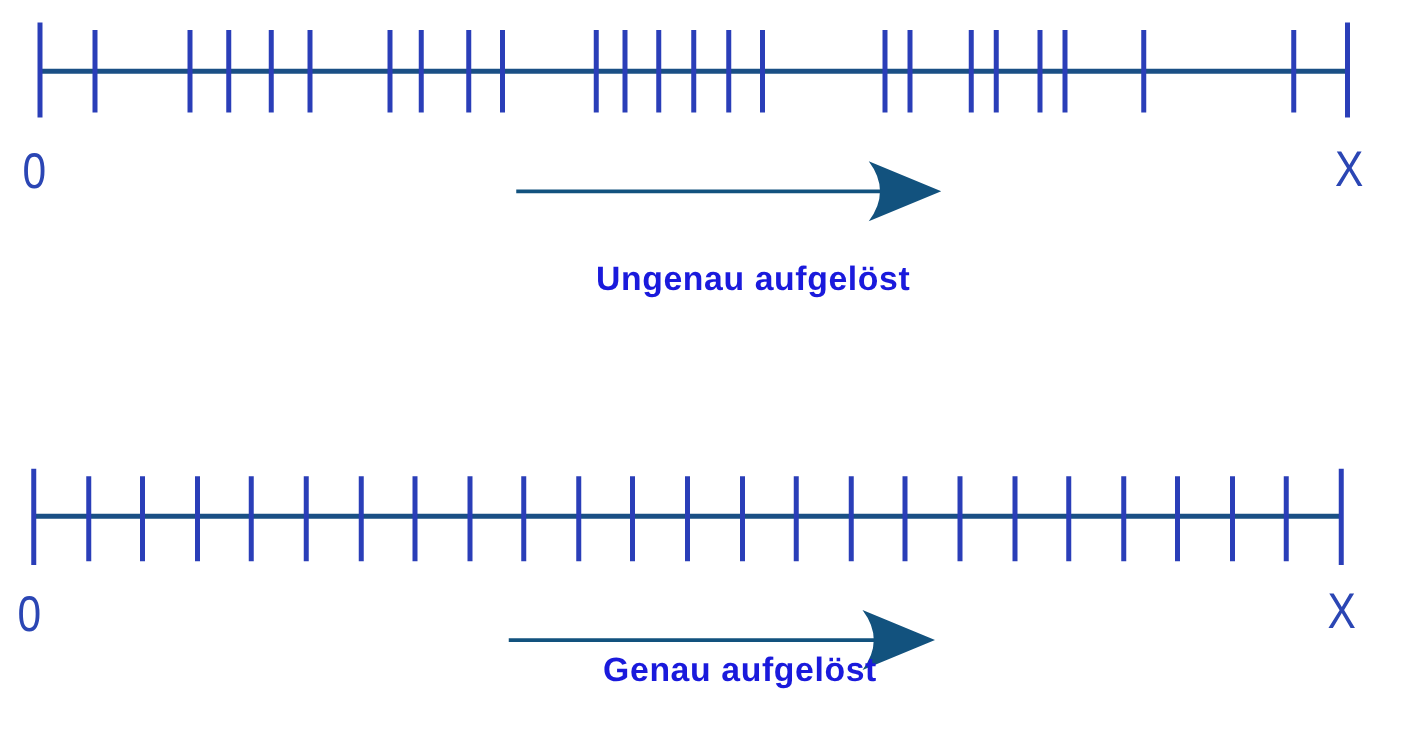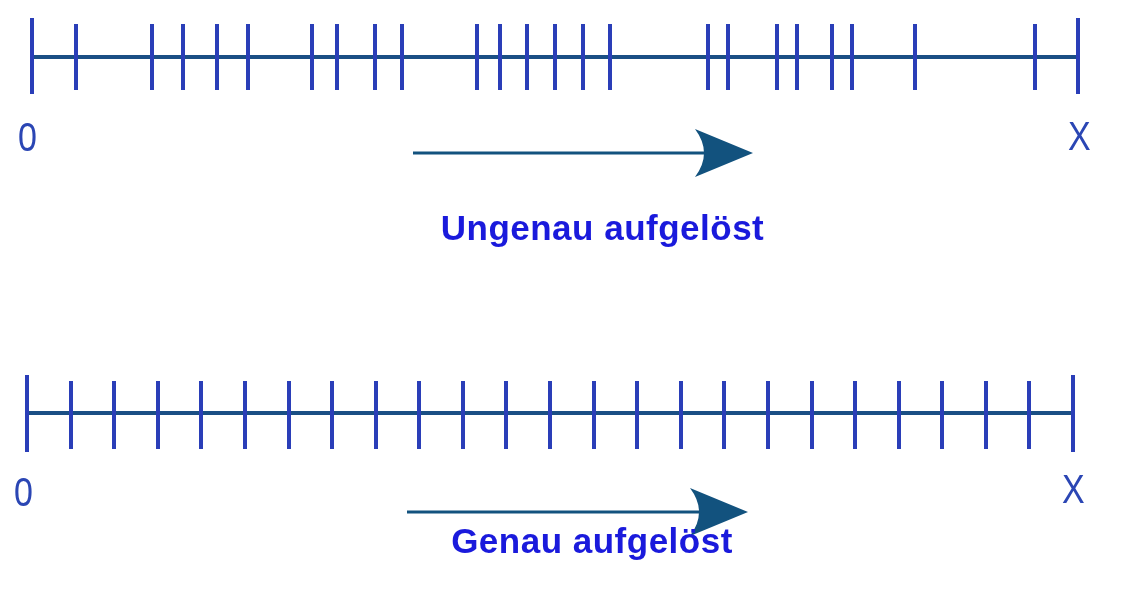--- a/index.html
+++ b/index.html
@@ -30,21 +30,21 @@
     color: #2b46b4;
     transform: scaleX(0.85);
     transform-origin: left top;
   }
   .zero-1 { left: 18px; top: 117px; }
   .x-1   { left: 1068px; top: 116px; }
   .zero-2 { left: 14px; top: 472px; }
   .x-2   { left: 1062px; top: 469px; }
   .caption {
     position: absolute;
-    font-size: 35px;
+    font-size: 27px;
     font-weight: 700;
     color: #1a1adc;
     text-align: center;
     white-space: nowrap;
     letter-spacing: 0.5px;
   }
   .caption-1 { left: 427px; top: 208px; width: 351px; }
   .caption-2 { left: 440px; top: 521px; width: 304px; }
 </style>
 </head>

